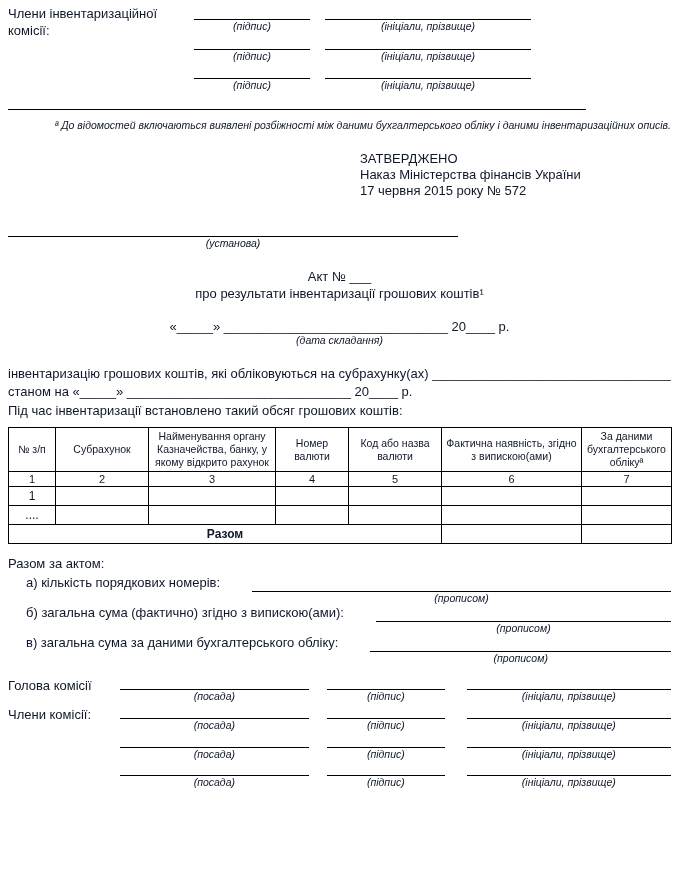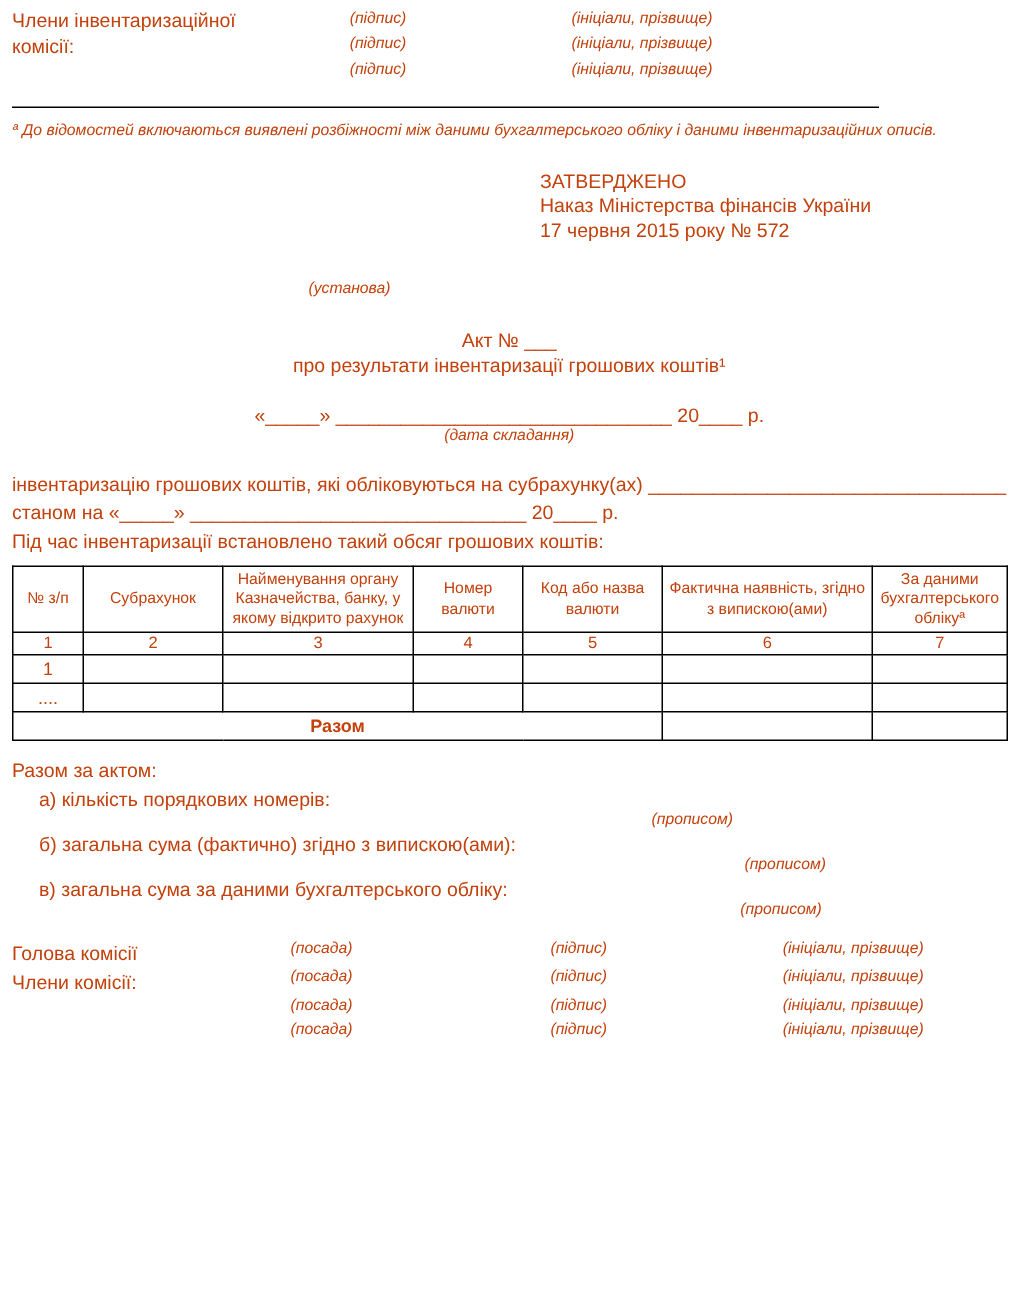--- a/index.html
+++ b/index.html
@@ -1,43 +1,43 @@
 <!DOCTYPE html>
 <html><head>
 <meta charset="utf-8">
 <style>
   * { box-sizing: border-box; }
   html, body { margin: 0; padding: 0; background: #ffffff; }
   .page {
     width: 679px; height: 877px;
     padding: 6px 8px;
     font-family: "Liberation Sans", sans-serif;
-    font-size: 13px; color: #c2410c;
+    font-size: 13px; color: #0f172a;
     overflow: hidden;
     position: relative;
     background: #fff;
   }
   .caption {
     font-size: 10.5px; font-style: italic;
     text-align: center; padding-top: 1px;
     line-height: 1.1;
   }
   .line { border-bottom: 1px solid #000; height: 14px; display: block; }
-  .blank { display: flex; flex-direction: row; justify-content: center; }
+  .blank { display: flex; flex-direction: column; justify-content: center; }
 
   
   .top-sig { display: flex; }
   .top-sig-label { width: 186px; line-height: 1.3; }
   .top-sig-rows { flex: 1; }
   .sig-row { display: flex; margin-bottom: 3px; }
   .w-sig  { width: 116px; }
   .w-name { width: 206px; margin-left: 15px; }
 
   .sep-line { border-top: 1px solid #000; width: 578px; margin-top: 14px; }
-  .footnote { font-size: 10.5px; font-style: italic; margin-top: 9px; }
+  .footnote { font-size: 10.5px; font-style: italic; margin-top: 9px; text-align: right; }
 
   .approved { margin-left: 352px; margin-top: 20px; line-height: 1.25; }
 
   .institution { margin-top: 24px; width: 450px; }
 
   .edrpou { margin-top: 10px; display: flex; align-items: center; }
   .edrpou-label { margin-right: 14px; }
   .edrpou-boxes { display: flex; }
   .edrpou-boxes .box {
     width: 27px; height: 21px;

